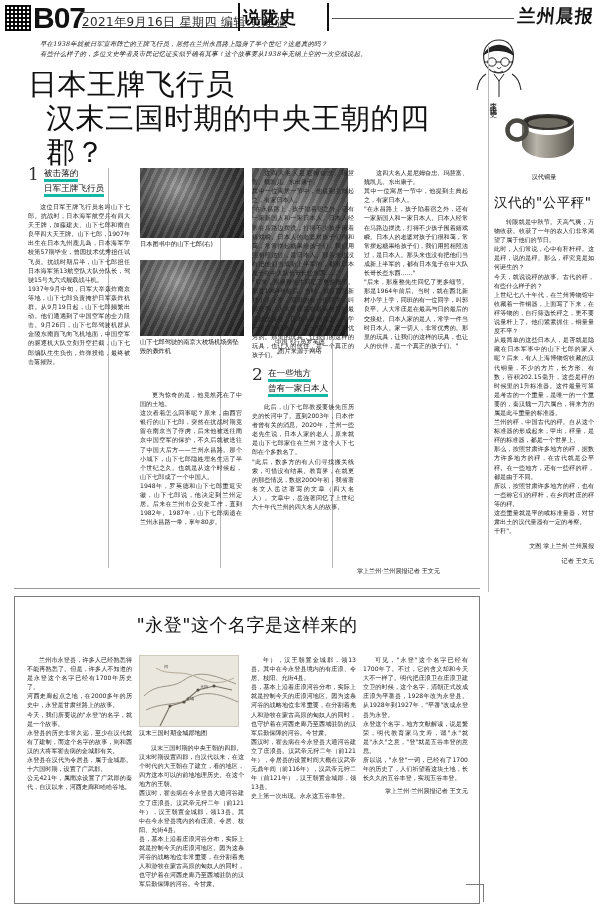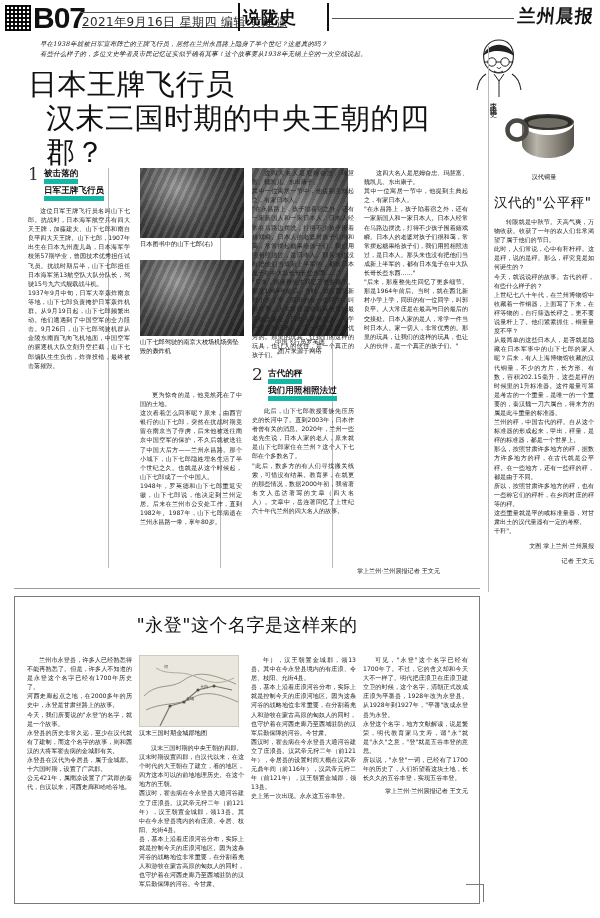--- a/index.html
+++ b/index.html
@@ -84,22 +84,22 @@
   .colC { position: absolute; left: 224px; top: 0; width: 102px; }
   .colD { position: absolute; left: 336px; top: 0; width: 104px; }
 
   .secnum { position: relative; padding-left: 16px; margin-bottom: 5px; }
   .secnum .num {
     position: absolute; left: 0; top: -2px;
     font-size: 17px; color: #2b2b2b; font-family: "DejaVu Serif", serif;
     line-height: 17px;
   }
   .secnum .t {
-    font-size: 8.6px; line-height: 11px; color: #111; font-weight: 700;
-    border-bottom: 5px solid #14b8a6; display: block; width: fit-content;
+    font-size: 8.6px; line-height: 11px; color: #111; font-weight: 400;
+    border-bottom: 3px solid #14b8a6; display: block; width: fit-content;
   }
   .secnum .t2 { margin-top: 1px; }
 
   .body-txt {
     font-size: 6.1px; line-height: 9.1px; color: #222; text-align: justify;
     font-family: "DejaVu Sans", "Liberation Sans", sans-serif;
   }
 
   
   .ph { background: #2e2e2e; position: relative; overflow: hidden; }
@@ -247,22 +247,22 @@
 
     <div class="photo3">
       <div class="ph"></div>
       <div class="cap" style="white-space:pre-line;">中国飞行员罗英德
 图片来源于网络</div>
     </div>
 
     <div class="colC" style="top:200px;">
       <div class="secnum">
         <span class="num">2</span>
-        <span class="t">古代的秤</span>
-        <span class="t t2">我们用照相照法过</span>
+        <span class="t">在一些地方</span>
+        <span class="t t2">曾有一家日本人</span>
       </div>
       <div class="body-txt" style="white-space:pre-line; text-indent:12px;">此后，山下七郎教授要焕先压历史的长河中了。直到2003年，日本作者曾有关的消息。2020年，兰州一些老先生说，日本人家的老人，原来就是山下七郎家住在兰州？这个人下七郎在个多数名了。
 "此后，数多方的有人们寻找搬关线索，可惜没有结果。教育界，在就更的那些情况，数据2000年初，我省著名文人岳达著写的文章（四大名人）。文章中，岳连著回忆了上世纪六十年代兰州的四大名人的故事。</div>
     </div>
 
     <div class="colC" style="top:0; height:196px; overflow:hidden;">
       <div class="body-txt" style="white-space:pre-line; text-indent:12px;">这四大名人是尼姆奋忠、玛慧富、魏凯儿、东出康子。
 其中一位寓居一节中，他提到主典起之，有家日本人。
 "在永昌路上，孩子陷着宿之外，还有一家新国人和一家日本人。日本人经常在马路边摆洗，打得不少孩子围着嬉戏瞬。日本人的老婆对孩子们很和霭，常常摆起糖果给孩子们，我们用照相照法过，是日本人。那头来也没有把他们当成新上半军的，都有日本鬼子在中大队长哥长些东西……"
 "后来，那座整先生回忆了更多细节。那是1964年前后。当时，就在西北新村小学上学，同班的有一位同学，叫郭良平。人大常庄是在最高与日的最后的交接处。日本人家的是人，常学一件当时日本人。家一切人，非常优秀的。那里的玩具，让我们的这样的玩具，也让人的伙伴，是一个真正的孩子们。"</div>

